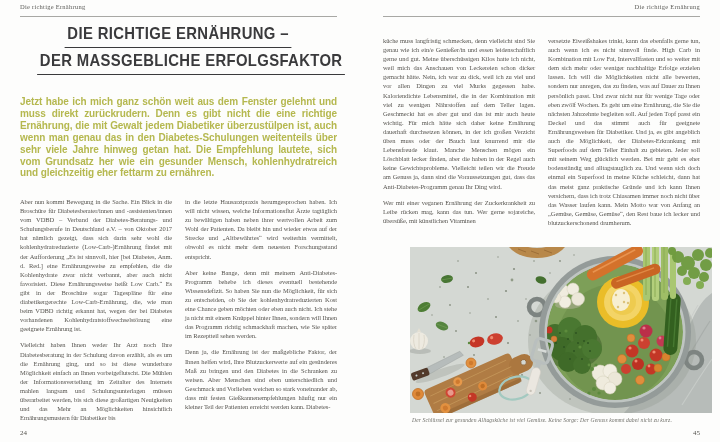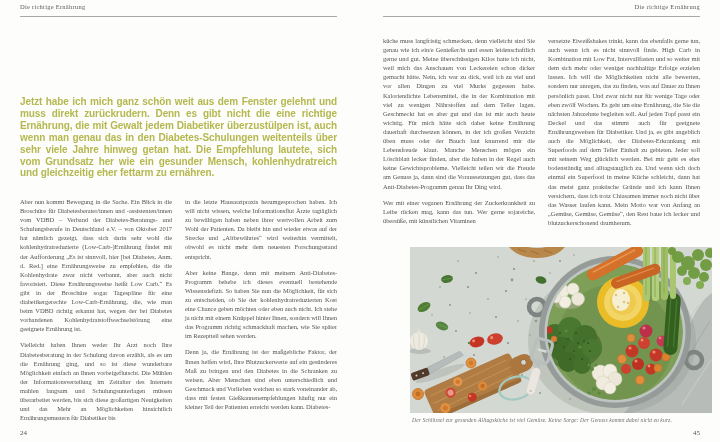--- a/index.html
+++ b/index.html
@@ -40,20 +40,24 @@
 </style>
 </head>
 <body>
 
 <div class="spread">
 
   <section class="page pleft">
     <div class="rh">Die richtige Ernährung</div>
     <div class="rule"></div>
 
+    <h1 class="title">
+      <span class="tline">DIE RICHTIGE ERNÄHRUNG –</span>
+      <span class="tline">DER MASSGEBLICHE ERFOLGSFAKTOR</span>
+    </h1>
 
     <p class="intro">Jetzt habe ich mich ganz schön weit aus dem Fenster gelehnt und muss direkt zurückrudern. Denn es gibt nicht die eine richtige Ernährung, die mit Gewalt jedem Diabetiker überzustülpen ist, auch wenn man genau das in den Diabetes-Schulungen weitenteils über sehr viele Jahre hinweg getan hat. Die Empfehlung lautete, sich vom Grundsatz her wie ein gesunder Mensch, kohlenhydratreich und gleichzeitig eher fettarm zu ernähren.</p>
 
     <div class="cols">
       <div class="col">
         <p>Aber nun kommt Bewegung in die Sache. Ein Blick in die Broschüre für Diabetesberater/innen und -assistenten/innen vom VDBD – Verband der Diabetes-Beratungs- und Schulungsberufe in Deutschland e.V. – von Oktober 2017 hat nämlich gezeigt, dass sich darin sehr wohl die kohlenhydratreduzierte (Low-Carb-)Ernährung findet mit der Aufforderung „Es ist sinnvoll, hier [bei Diabetes, Anm. d. Red.] eine Ernährungsweise zu empfehlen, die die Kohlenhydrate zwar nicht verbannt, aber auch nicht favorisiert. Diese Ernährungsweise heißt Low Carb.“ Es gibt in der Broschüre sogar Tagespläne für eine diabetikergerechte Low-Carb-Ernährung, die, wie man beim VDBD richtig erkannt hat, wegen der bei Diabetes vorhandenen Kohlenhydratstoffwechselstörung eine geeignete Ernährung ist.</p>
         <p>Vielleicht haben Ihnen weder Ihr Arzt noch Ihre Diabetesberatung in der Schulung davon erzählt, als es um die Ernährung ging, und so ist diese wunderbare Möglichkeit einfach an Ihnen vorbeigeflutscht. Die Mühlen der Informationsverteilung im Zeitalter des Internets mahlen langsam und Schulungsunterlagen müssen überarbeitet werden, bis sich diese großartigen Neuigkeiten und das Mehr an Möglichkeiten hinsichtlich Ernährungsmustern für Diabetiker bis</p>
       </div>
       <div class="col">
         <p>in die letzte Hausarztpraxis herumgesprochen haben. Ich will nicht wissen, welche Informationsflut Ärzte tagtäglich zu bewältigen haben neben ihrer wertvollen Arbeit zum Wohl der Patienten. Da bleibt hin und wieder etwas auf der Strecke und „Altbewährtes“ wird weiterhin vermittelt, obwohl es nicht mehr dem neuesten Forschungsstand entspricht.</p>

